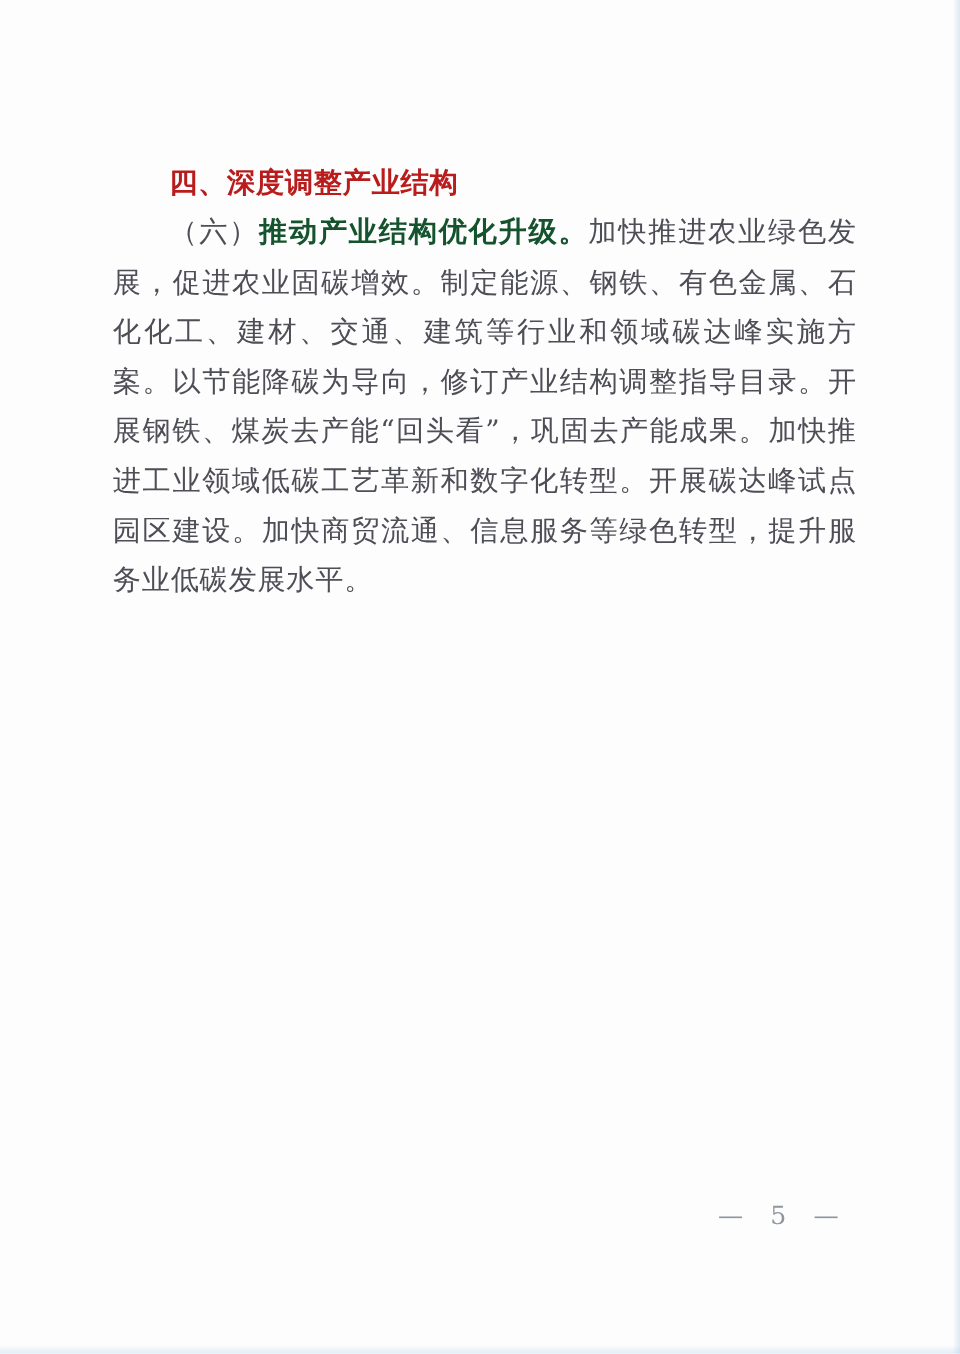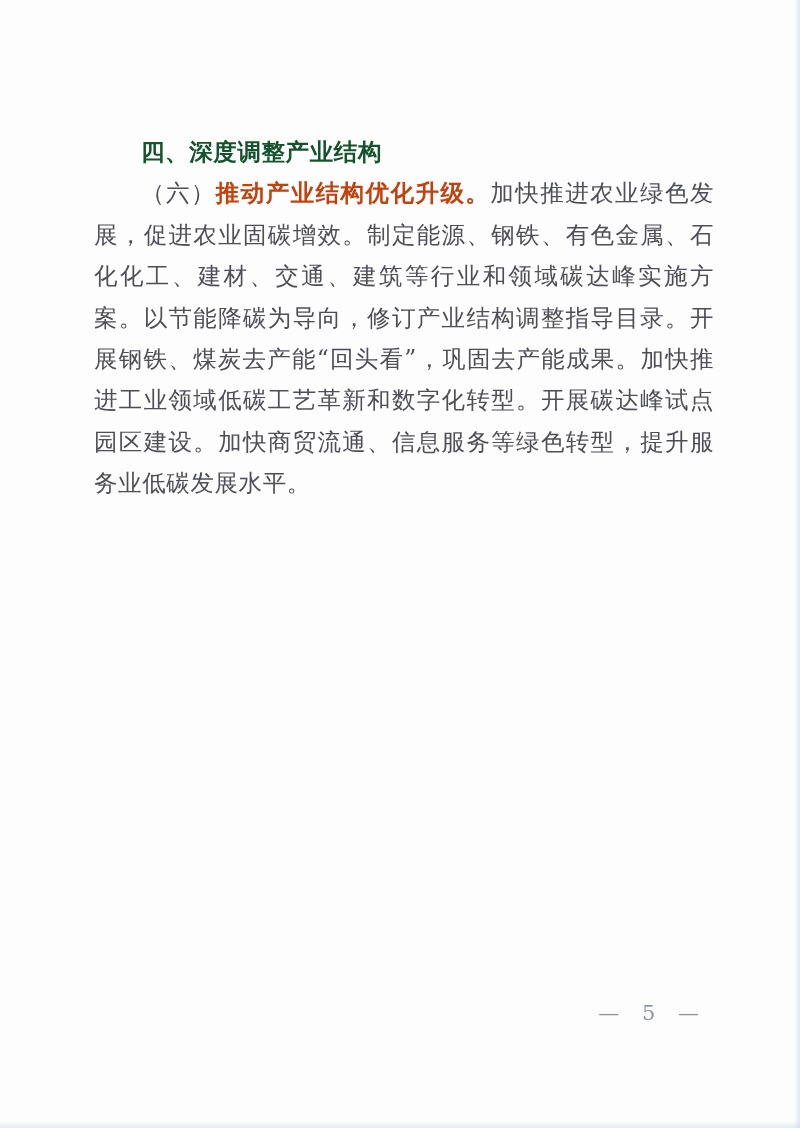--- a/index.html
+++ b/index.html
@@ -51,25 +51,25 @@
   }
   .content p {
     margin: 0;
   }
   .para-indent {
     text-indent: 2em;
   }
   .section-heading {
     text-indent: 2em;
     font-weight: 700;
-    color: #14532d;
+    color: #b91c1c;
   }
   .item-lead {
     font-weight: 600;
-    color: #c2410c;
+    color: #14532d;
   }
   .page-number {
     position: absolute;
     top: 1001px;
     right: 96px;
     color: #90969e;
     font-size: 21px;
     line-height: 24px;
     letter-spacing: 5px;
     word-spacing: 6px;

